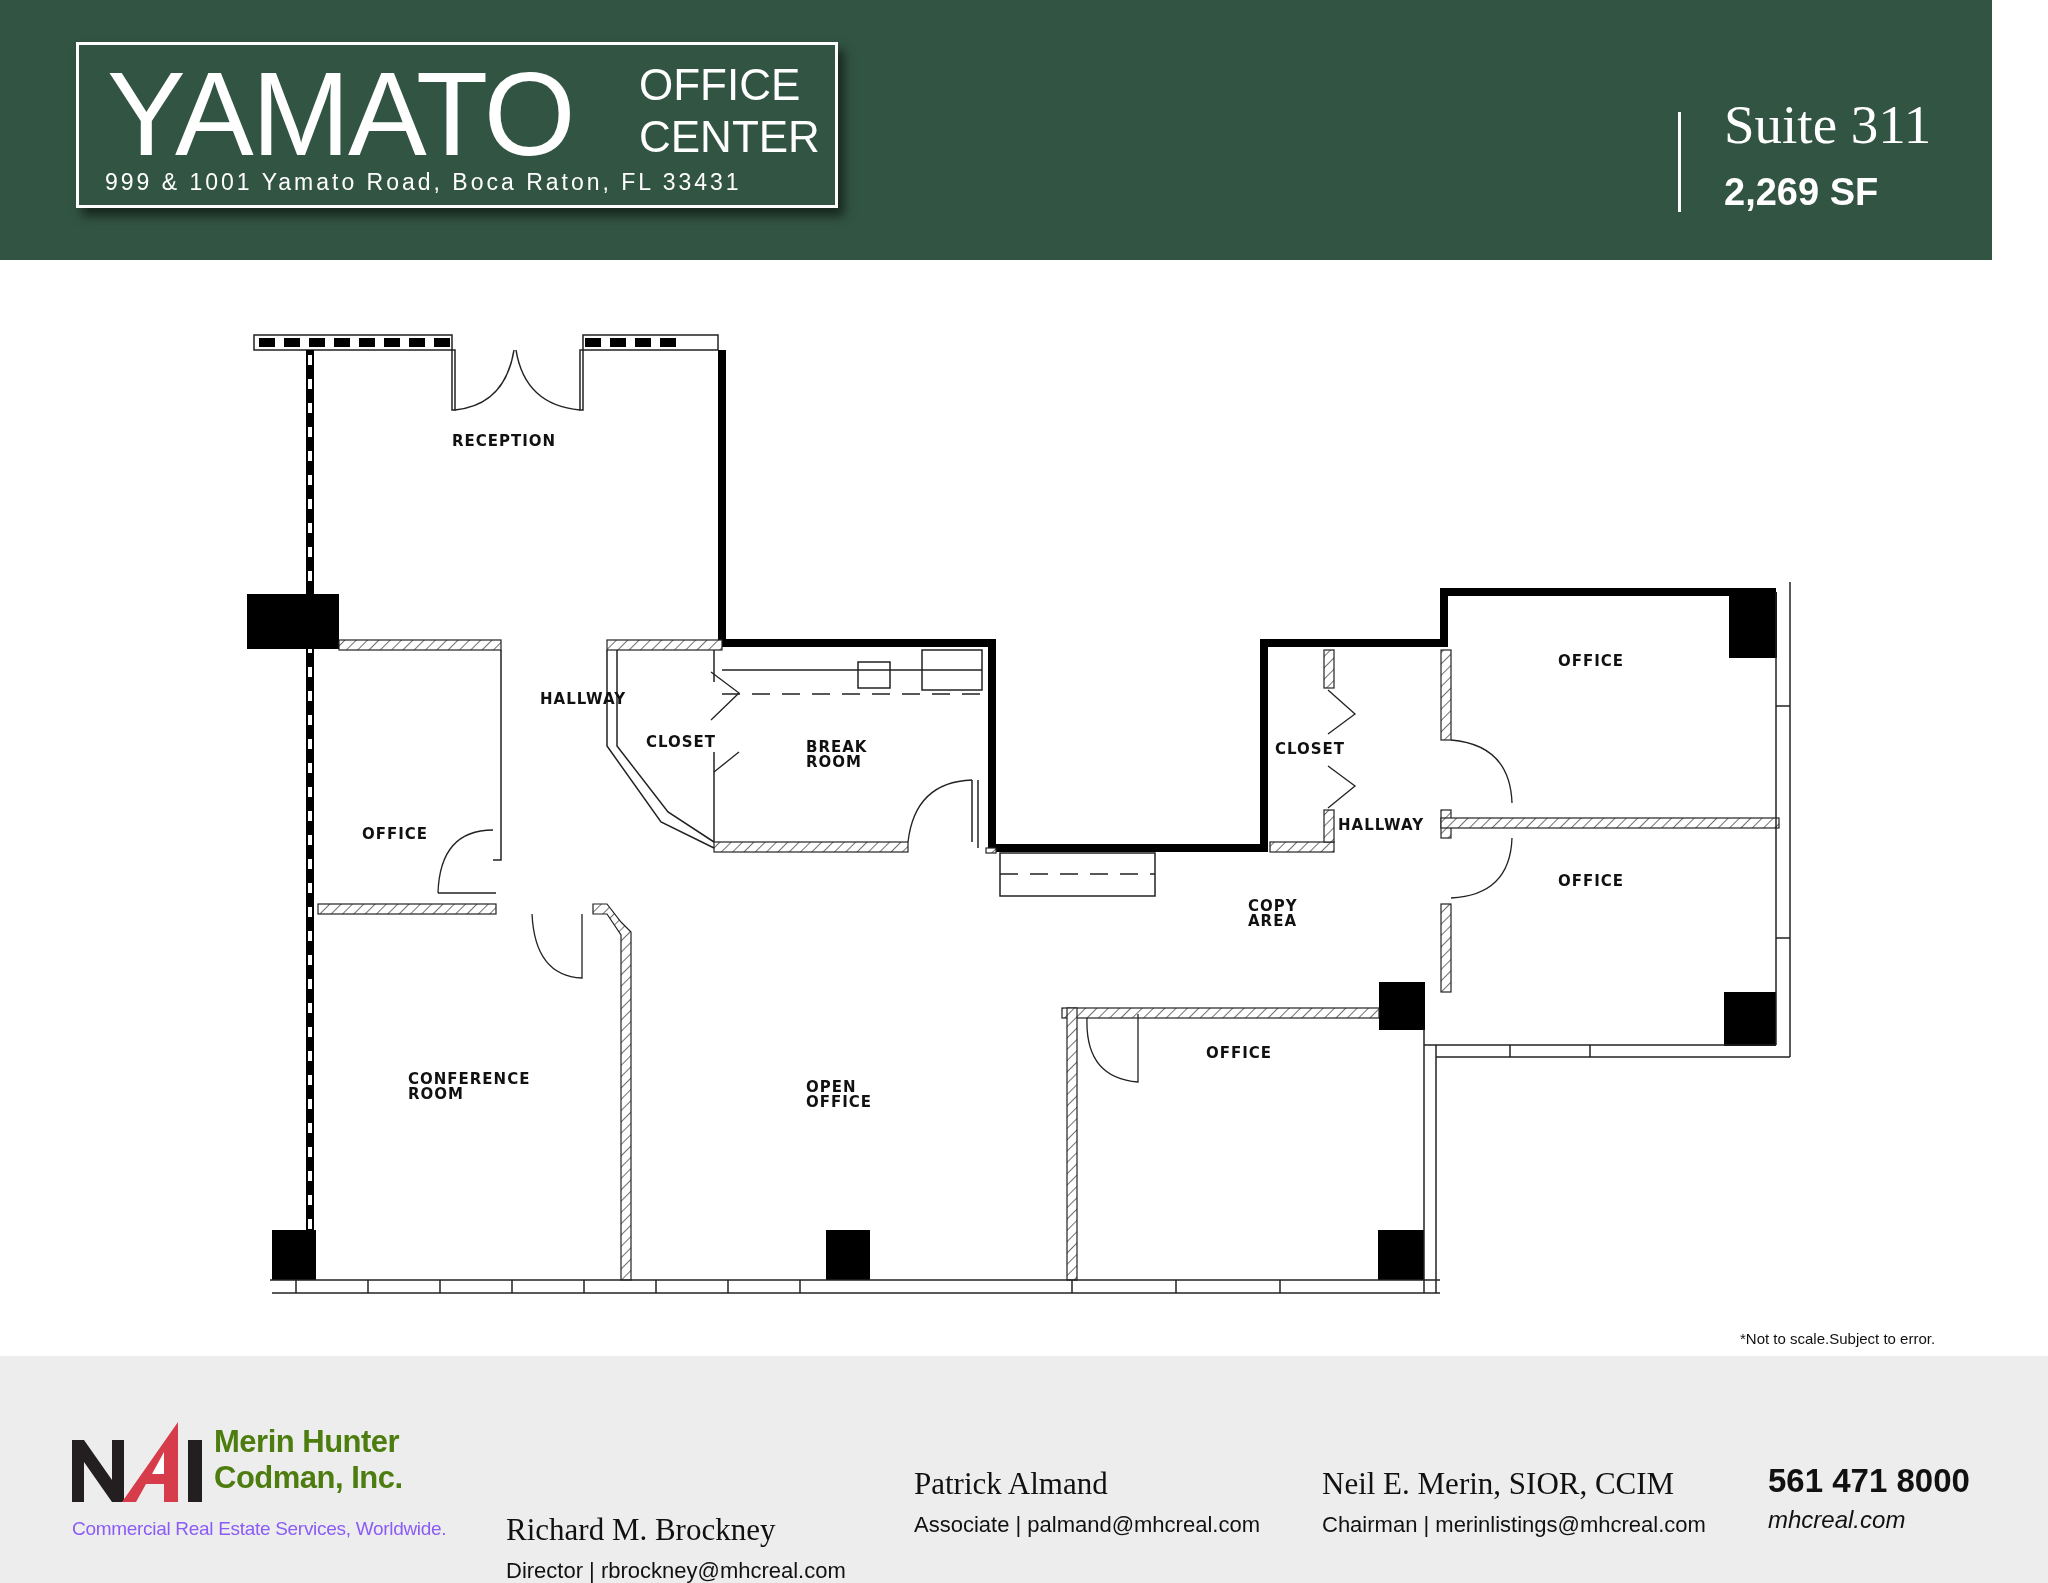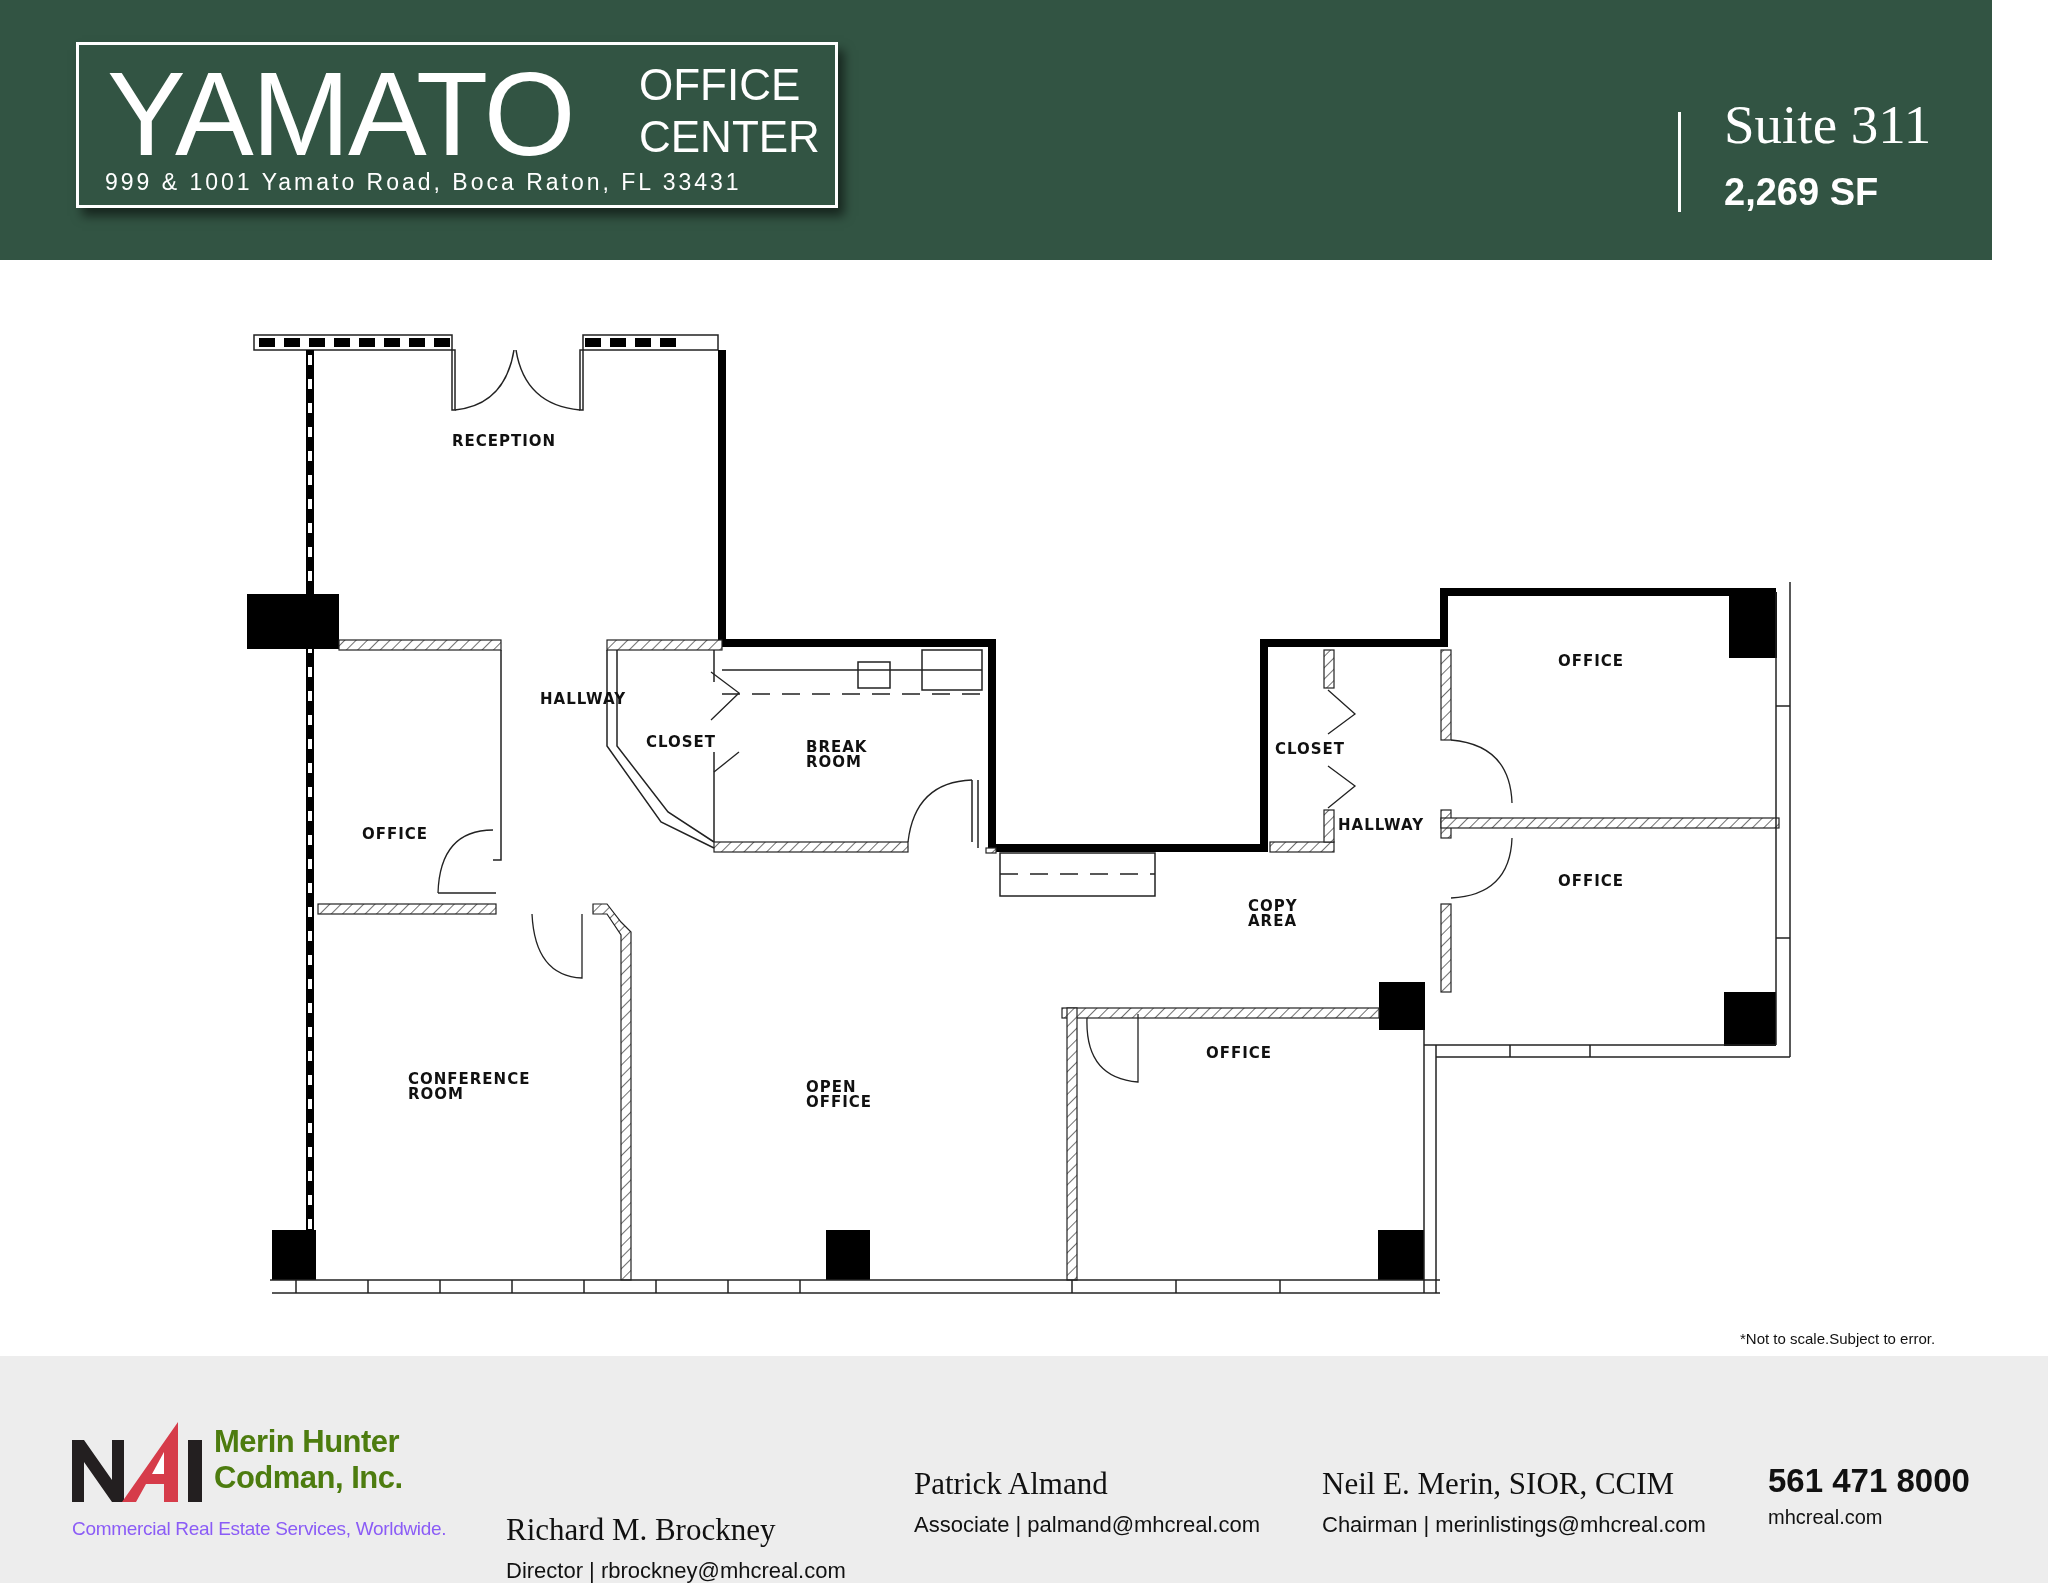--- a/index.html
+++ b/index.html
@@ -17,21 +17,21 @@
   .room-label { font-family: "DejaVu Sans", sans-serif; font-size: 15px; font-weight: bold; fill: #111; letter-spacing: 1px; }
   .disclaimer { position: absolute; left: 1740px; top: 1330px; font-size: 15px; color: #111; }
   .footer { position: absolute; left: 0; top: 1356px; width: 2048px; height: 227px; background: #ededed; }
   .nai-logo { position: absolute; left: 72px; top: 1422px; width: 130px; height: 80px; }
   .company { position: absolute; left: 214px; top: 1424px; color: #4d7c0f; font-size: 31px; font-weight: bold; line-height: 36px; letter-spacing: -0.5px; }
   .tagline { position: absolute; left: 72px; top: 1510px; color: #8b5cf6; font-size: 19px; white-space: nowrap; letter-spacing: -0.3px; margin-top: 8px; }
   .contact { position: absolute; top: 1466px; }
   .contact .name { font-family: "Liberation Serif", serif; font-size: 31px; color: #111; white-space: nowrap; line-height: 36px; }
   .contact .role { font-size: 22px; color: #111; white-space: nowrap; margin-top: 10px; text-align: center; }
   .phone { position: absolute; left: 1768px; top: 1462px; font-size: 33px; font-weight: bold; color: #111; }
-  .site { position: absolute; left: 1768px; top: 1506px; font-size: 20px; color: #111; }
+  .site { position: absolute; left: 1768px; top: 1506px; font-size: 24px; color: #111; font-style: italic; }
 </style>
 </head>
 <body>
 
 <div class="header">
   <div class="logo-box">
     <div class="logo-main">YAMATO</div>
     <div class="logo-sub">
       <div>OFFICE</div>
       <div>CENTER</div>

